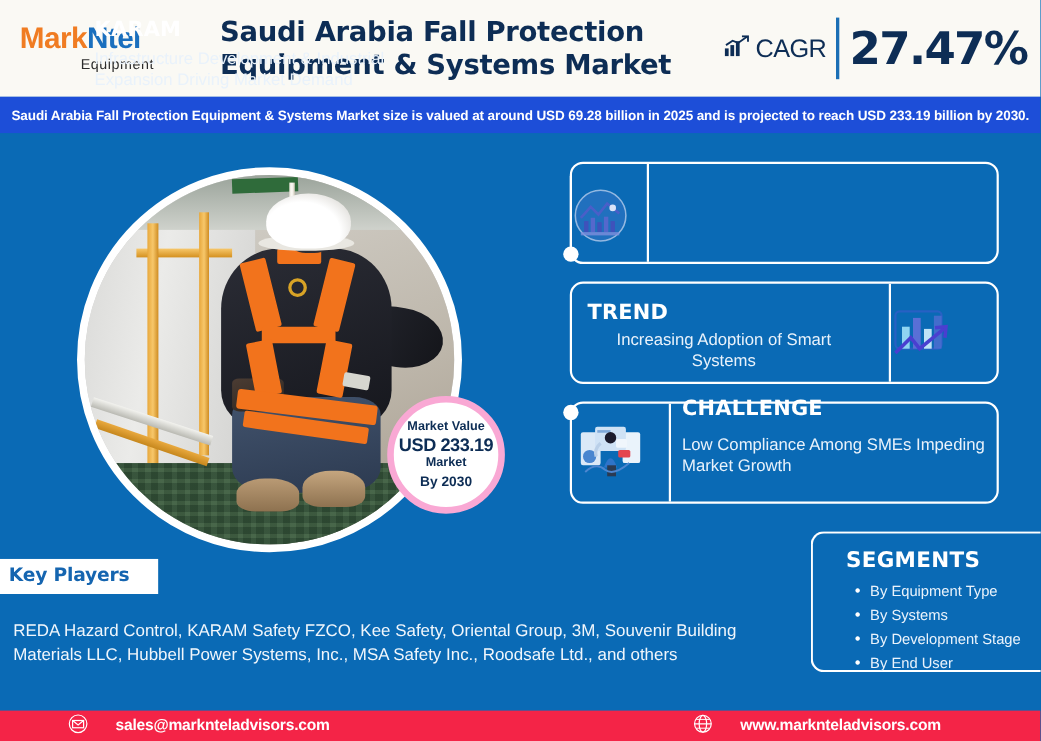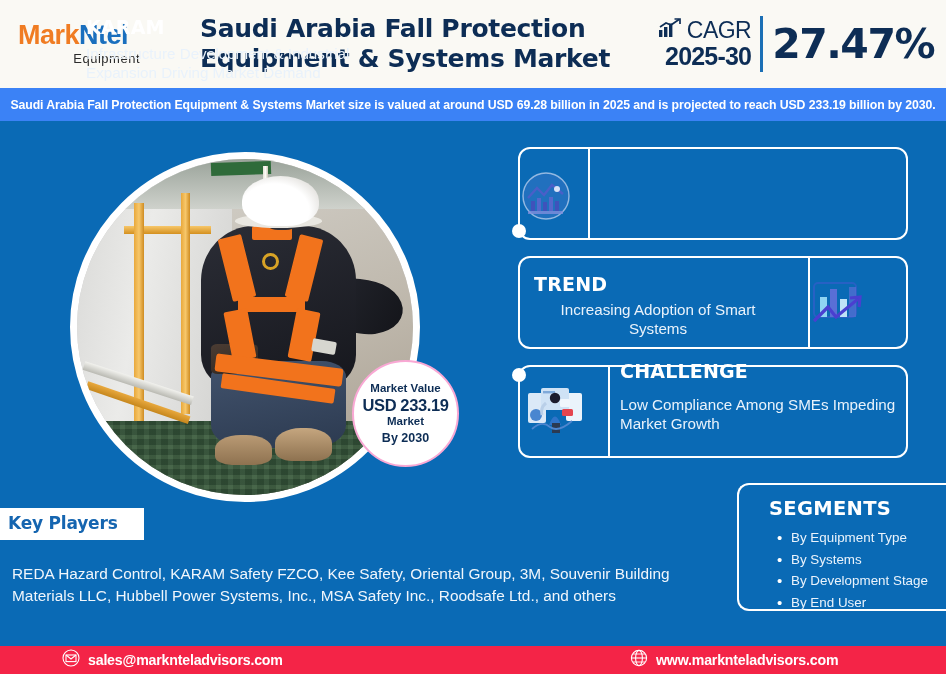--- a/index.html
+++ b/index.html
@@ -48,21 +48,21 @@
   .cagr-divider { width: 3px; height: 56px; background: #1b6fb5; flex: 0 0 3px; }
   .cagr-value {
     font-family: "DejaVu Sans", sans-serif;
     font-size: 41px; font-weight: bold; color: #0d2d55;
     letter-spacing: -1.5px; padding-left: 9px; line-height: 1;
   }
 
   
   .red-banner {
     position: absolute; left: 0; top: 88px; width: 946px; height: 33px;
-    background: #3b82f6; color: #ffffff;
+    background: #1d4ed8; color: #ffffff;
     display: flex; align-items: center; justify-content: center;
     font-size: 12.3px; font-weight: bold; letter-spacing: -0.1px;
     text-align: center; padding: 0 4px;
   }
 
   
   .photo-circle {
     position: absolute; left: 70px; top: 152px;
     width: 350px; height: 350px; border-radius: 50%;
     border: 7px solid #ffffff; overflow: hidden; background: #cfcfcf;
@@ -127,21 +127,21 @@
              border: 3px solid #d8a326; border-radius: 50%; background: transparent; }
   .ph-belt { position: absolute; left: 40%; top: 55%; width: 14%; height: 9%;
              background: linear-gradient(160deg,#4b3c33,#2f261f); border-radius: 14%; }
   .ph-refl { position: absolute; left: 70%; top: 54%; width: 7%; height: 4%;
              background: #d6d6cf; border-radius: 2px; transform: rotate(10deg); }
 
   
   .mv-circle {
     position: absolute; left: 352px; top: 360px;
     width: 107px; height: 107px; border-radius: 50%;
-    background: #ffffff; border: 2px solid #f9a8d4;
+    background: #ffffff; border: 6px solid #f9a8d4;
     display: flex; flex-direction: column;
     align-items: center; justify-content: center;
     color: #0d2d55; text-align: center; line-height: 1.12;
   }
   .mv-label { font-size: 11.5px; font-weight: bold; }
   .mv-value { font-size: 16.5px; font-weight: bold; letter-spacing: -0.4px; margin-top: 1px; }
   .mv-unit { font-size: 11.5px; font-weight: bold; }
   .mv-year { font-size: 12.5px; font-weight: bold; margin-top: 3px; }
 
   
@@ -234,21 +234,21 @@
 
   
   .footer {
     position: absolute; left: 0; bottom: 0; width: 946px; height: 28px;
     background: #f42447; display: flex; align-items: center;
   }
   .footer-strip-top {
     position: absolute; left: 0; bottom: 28px; width: 946px; height: 6px;
     background: #0a6ab5;
   }
-  .foot-item { display: flex; align-items: center; gap: 8px; color: #ffffff; }
+  .foot-item { display: flex; align-items: center; gap: 25px; color: #ffffff; }
   .foot-left { position: absolute; left: 62px; }
   .foot-right { position: absolute; left: 630px; }
   .foot-text { font-size: 14.2px; font-weight: bold; letter-spacing: -0.2px; }
 </style>
 </head>
 <body>
 
 <div class="page">
 
   <div class="header">
@@ -268,21 +268,20 @@
             <svg width="25" height="20" viewBox="0 0 25 20">
               <rect x="1" y="12" width="3.4" height="7" fill="#0d2d55"></rect>
               <rect x="6" y="9" width="3.4" height="10" fill="#0d2d55"></rect>
               <rect x="11" y="5.5" width="3.4" height="13.5" fill="#0d2d55"></rect>
               <path d="M2 9 L8 5 L13 7 L21 1.5" stroke="#0d2d55" stroke-width="1.7" fill="none"></path>
               <path d="M16.5 1 L22 1 L22 6" stroke="#0d2d55" stroke-width="1.7" fill="none"></path>
             </svg>
           </span>
           <span class="cagr-word">CAGR</span>
         </div>
-        <div class="cagr-years">2025-30</div>
       </div>
       <div class="cagr-divider"></div>
       <div class="cagr-value">27.47%</div>
     </div>
   </div>
 
   <div class="red-banner">Saudi Arabia Fall Protection Equipment &amp; Systems Market size is valued at around USD 69.28 billion in 2025 and is projected to reach USD 233.19 billion by 2030.</div>
 
   <div class="photo-circle">
     <div class="photo-inner">

